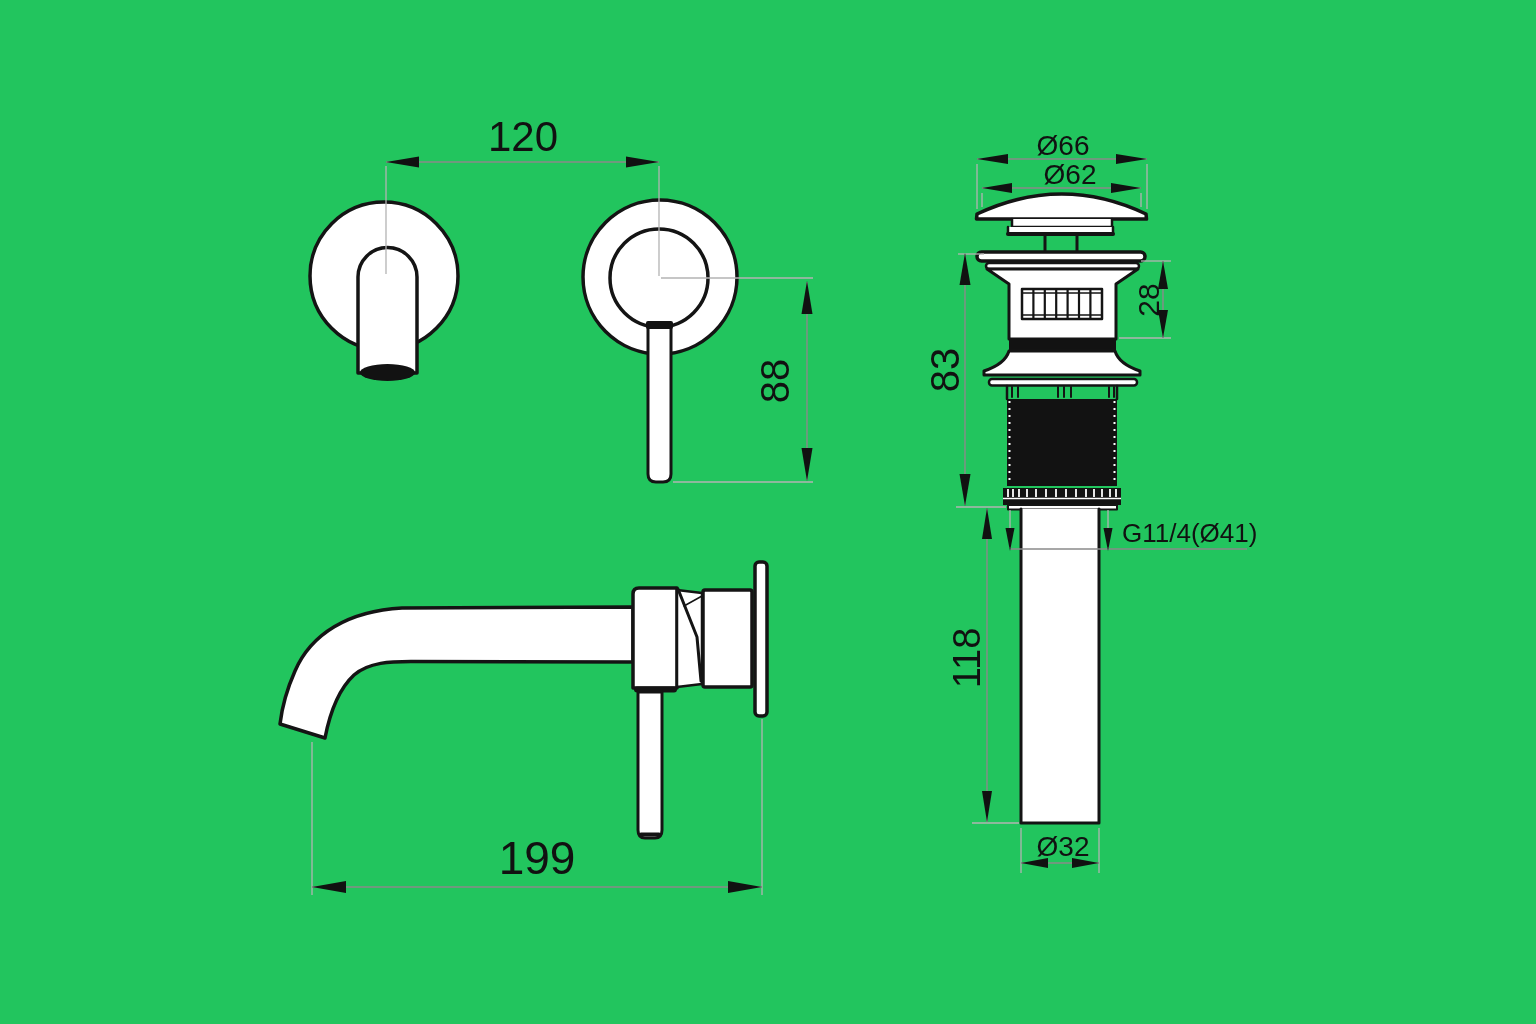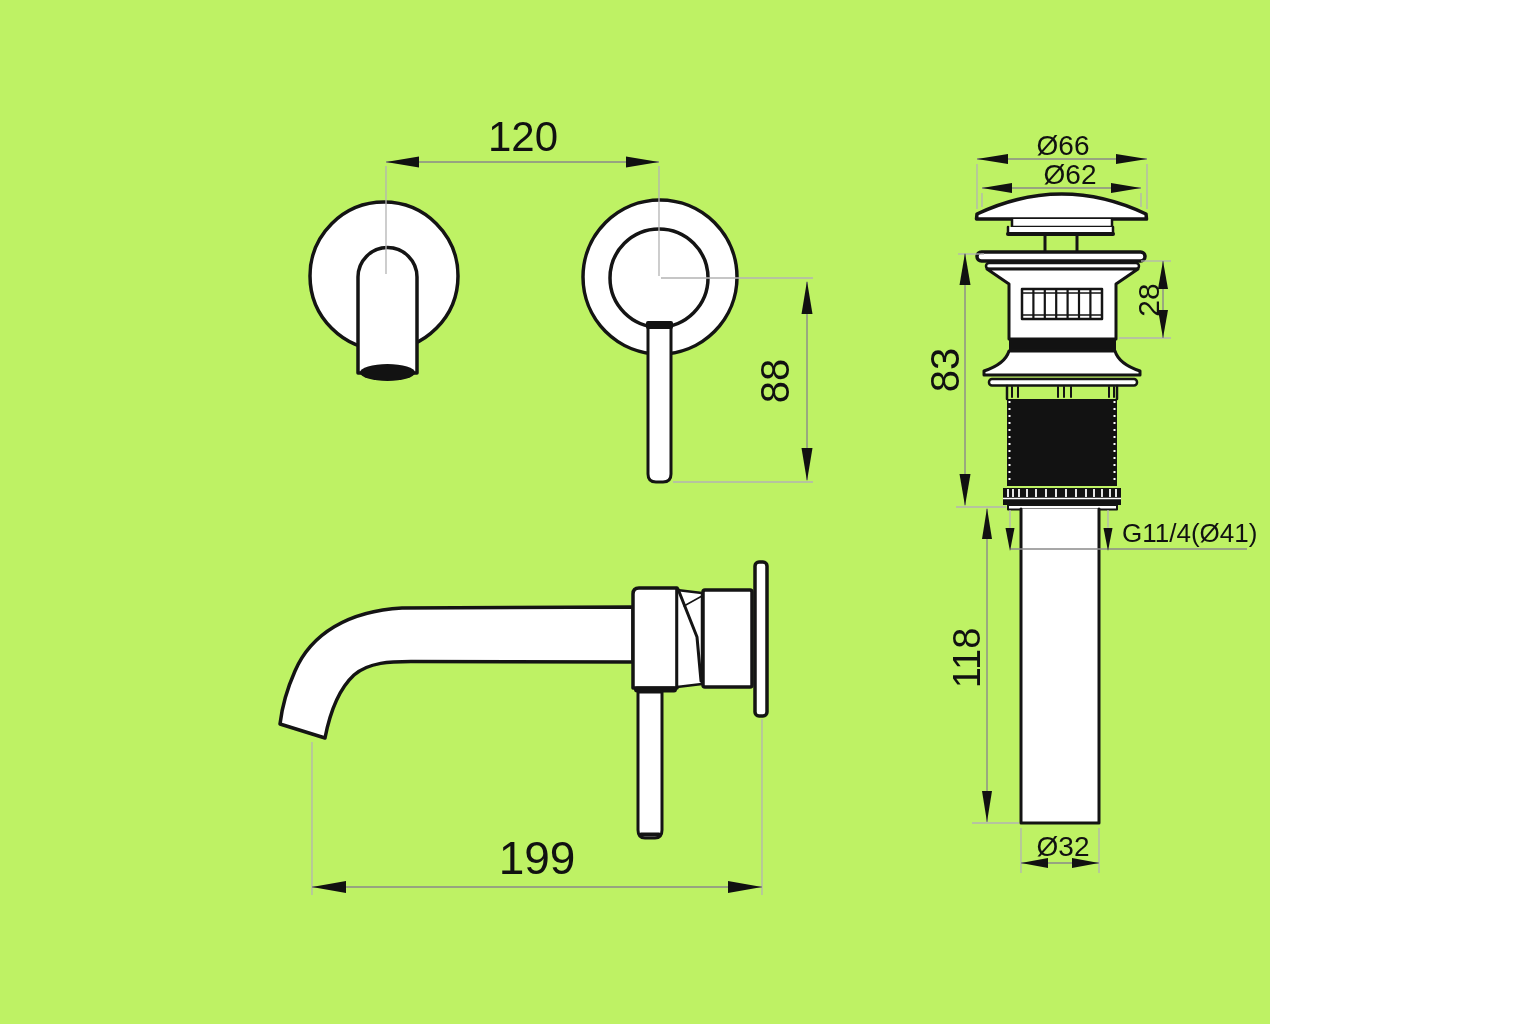--- a/index.html
+++ b/index.html
@@ -1,16 +1,16 @@
 <!DOCTYPE html>
 <html><head>
 <meta charset="utf-8">
 <style>
   html,body{margin:0;padding:0;background:#ffffff;}
-  .canvas{position:relative;width:1270px;height:1024px;background:#bef264;overflow:hidden;}
+  .canvas{position:relative;width:1536px;height:1024px;background:#22c55e;overflow:hidden;}
   svg{position:absolute;left:0;top:0;}
   text{font-family:"Liberation Sans", sans-serif;fill:#111;}
   .obj{stroke:#141414;fill:#ffffff;stroke-linejoin:round;stroke-linecap:round;}
   .objline{stroke:#141414;fill:none;stroke-linejoin:round;stroke-linecap:round;}
   .dark{fill:#121212;stroke:none;}
   .dim{stroke:#8a8a8a;stroke-width:1.4;fill:none;}
   .ext{stroke:#b3b3b3;stroke-width:1.3;fill:none;}
   .arr{fill:#111;stroke:none;}
 </style>
 </head>

